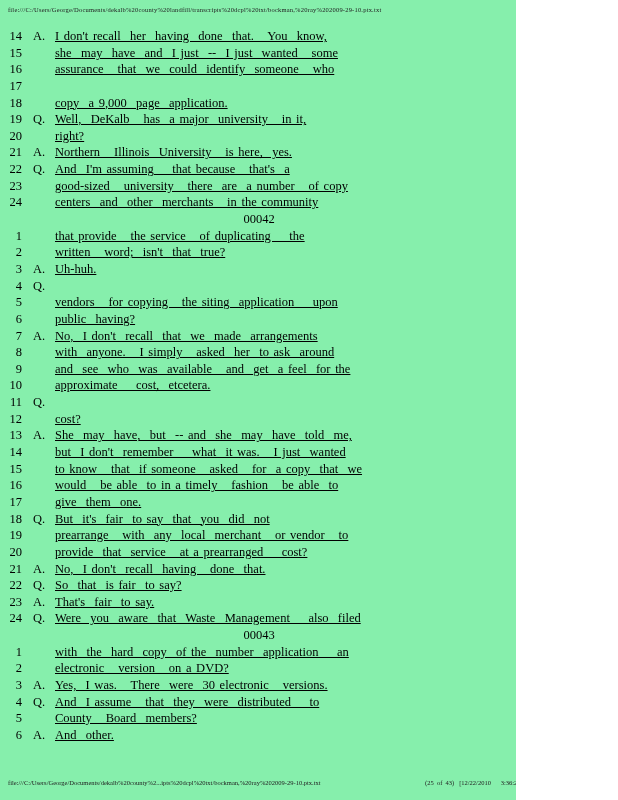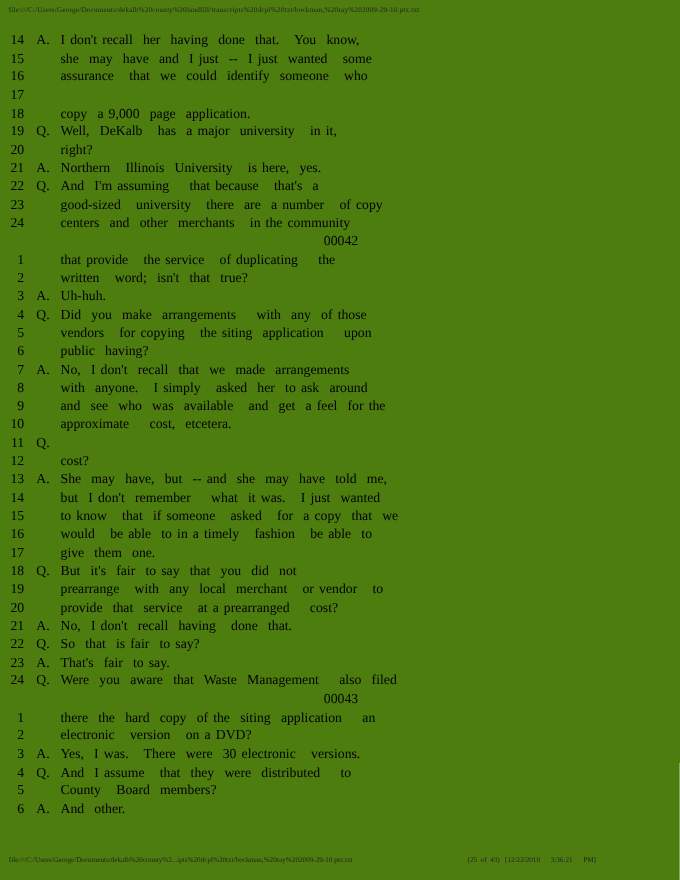--- a/index.html
+++ b/index.html
@@ -3,22 +3,22 @@
 <meta charset="utf-8">
 <style>
   * { margin: 0; padding: 0; box-sizing: border-box; }
   html, body {
     width: 618px; height: 800px;
     background: #ffffff;
     font-family: "Liberation Serif", serif;
   }
   .page {
     position: relative;
-    width: 618px; height: 800px;
-    background: #4d7c0f;
+    width: 516px; height: 800px;
+    background: #86efac;
     color: #000000;
     overflow: hidden;
   }
   .header {
     position: absolute;
     top: 6px; left: 8px; right: 8px;
     font-size: 6.5px;
     color: #222222;
     letter-spacing: 0.2px;
     white-space: pre;
@@ -41,21 +41,21 @@
     width: 20px;
     text-align: right;
     flex: none;
   }
   .line .sp {
     display: inline-block;
     width: 22px;
     margin-left: 11px;
     flex: none;
   }
-  .line .tx { flex: none; }
+  .line .tx { flex: none; text-decoration: underline; }
   .page-marker {
     height: 16.65px;
     font-size: 12.5px;
     line-height: 16.65px;
     white-space: pre;
     text-align: center;
   }
   .footer {
     position: absolute;
     top: 779px; left: 0; right: 0;
@@ -83,21 +83,21 @@
       <div class="line"><span class="ln">19</span><span class="sp">Q.</span><span class="tx">Well,  DeKalb   has  a major  university   in it,</span></div>
       <div class="line"><span class="ln">20</span><span class="sp"></span><span class="tx">right?</span></div>
       <div class="line"><span class="ln">21</span><span class="sp">A.</span><span class="tx">Northern   Illinois  University   is here,  yes.</span></div>
       <div class="line"><span class="ln">22</span><span class="sp">Q.</span><span class="tx">And  I'm assuming    that because   that's  a</span></div>
       <div class="line"><span class="ln">23</span><span class="sp"></span><span class="tx">good-sized   university   there  are  a number   of copy</span></div>
       <div class="line"><span class="ln">24</span><span class="sp"></span><span class="tx">centers  and  other  merchants   in the community</span></div>
       <div class="page-marker">00042</div>
       <div class="line"><span class="ln">1</span><span class="sp"></span><span class="tx">that provide   the service   of duplicating    the</span></div>
       <div class="line"><span class="ln">2</span><span class="sp"></span><span class="tx">written   word;  isn't  that  true?</span></div>
       <div class="line"><span class="ln">3</span><span class="sp">A.</span><span class="tx">Uh-huh.</span></div>
-      <div class="line"><span class="ln">4</span><span class="sp">Q.</span><span class="tx">Did  you  make  arrangements    with  any  of those</span></div>
+      <div class="line"><span class="ln">4</span><span class="sp">Q.</span></div>
       <div class="line"><span class="ln">5</span><span class="sp"></span><span class="tx">vendors   for copying   the siting  application    upon</span></div>
       <div class="line"><span class="ln">6</span><span class="sp"></span><span class="tx">public  having?</span></div>
       <div class="line"><span class="ln">7</span><span class="sp">A.</span><span class="tx">No,  I don't  recall  that  we  made  arrangements</span></div>
       <div class="line"><span class="ln">8</span><span class="sp"></span><span class="tx">with  anyone.   I simply   asked  her  to ask  around</span></div>
       <div class="line"><span class="ln">9</span><span class="sp"></span><span class="tx">and  see  who  was  available   and  get  a feel  for the</span></div>
       <div class="line"><span class="ln">10</span><span class="sp"></span><span class="tx">approximate    cost,  etcetera.</span></div>
       <div class="line"><span class="ln">11</span><span class="sp">Q.</span></div>
       <div class="line"><span class="ln">12</span><span class="sp"></span><span class="tx">cost?</span></div>
       <div class="line"><span class="ln">13</span><span class="sp">A.</span><span class="tx">She  may  have,  but  -- and  she  may  have  told  me,</span></div>
       <div class="line"><span class="ln">14</span><span class="sp"></span><span class="tx">but  I don't  remember    what  it was.   I just  wanted</span></div>
@@ -105,21 +105,21 @@
       <div class="line"><span class="ln">16</span><span class="sp"></span><span class="tx">would   be able  to in a timely   fashion   be able  to</span></div>
       <div class="line"><span class="ln">17</span><span class="sp"></span><span class="tx">give  them  one.</span></div>
       <div class="line"><span class="ln">18</span><span class="sp">Q.</span><span class="tx">But  it's  fair  to say  that  you  did  not</span></div>
       <div class="line"><span class="ln">19</span><span class="sp"></span><span class="tx">prearrange   with  any  local  merchant   or vendor   to</span></div>
       <div class="line"><span class="ln">20</span><span class="sp"></span><span class="tx">provide  that  service   at a prearranged    cost?</span></div>
       <div class="line"><span class="ln">21</span><span class="sp">A.</span><span class="tx">No,  I don't  recall  having   done  that.</span></div>
       <div class="line"><span class="ln">22</span><span class="sp">Q.</span><span class="tx">So  that  is fair  to say?</span></div>
       <div class="line"><span class="ln">23</span><span class="sp">A.</span><span class="tx">That's  fair  to say.</span></div>
       <div class="line"><span class="ln">24</span><span class="sp">Q.</span><span class="tx">Were  you  aware  that  Waste  Management    also  filed</span></div>
       <div class="page-marker">00043</div>
-      <div class="line"><span class="ln">1</span><span class="sp"></span><span class="tx">there  the  hard  copy  of the  siting  application    an</span></div>
+      <div class="line"><span class="ln">1</span><span class="sp"></span><span class="tx">with  the  hard  copy  of the  number  application    an</span></div>
       <div class="line"><span class="ln">2</span><span class="sp"></span><span class="tx">electronic   version   on a DVD?</span></div>
       <div class="line"><span class="ln">3</span><span class="sp">A.</span><span class="tx">Yes,  I was.   There  were  30 electronic   versions.</span></div>
       <div class="line"><span class="ln">4</span><span class="sp">Q.</span><span class="tx">And  I assume   that  they  were  distributed    to</span></div>
       <div class="line"><span class="ln">5</span><span class="sp"></span><span class="tx">County   Board  members?</span></div>
       <div class="line"><span class="ln">6</span><span class="sp">A.</span><span class="tx">And  other.</span></div>
     </div>
 
   <div class="footer">
     <span class="footer-left">file:///C:/Users/George/Documents/dekalb%20county%2...ipts%20dcpl%20txt/bockman,%20ray%202009-29-10.ptx.txt</span>
     <span class="footer-right"><span>(25  of  43)</span>   <span>[12/22/2010      3:36:21      PM]</span></span>

